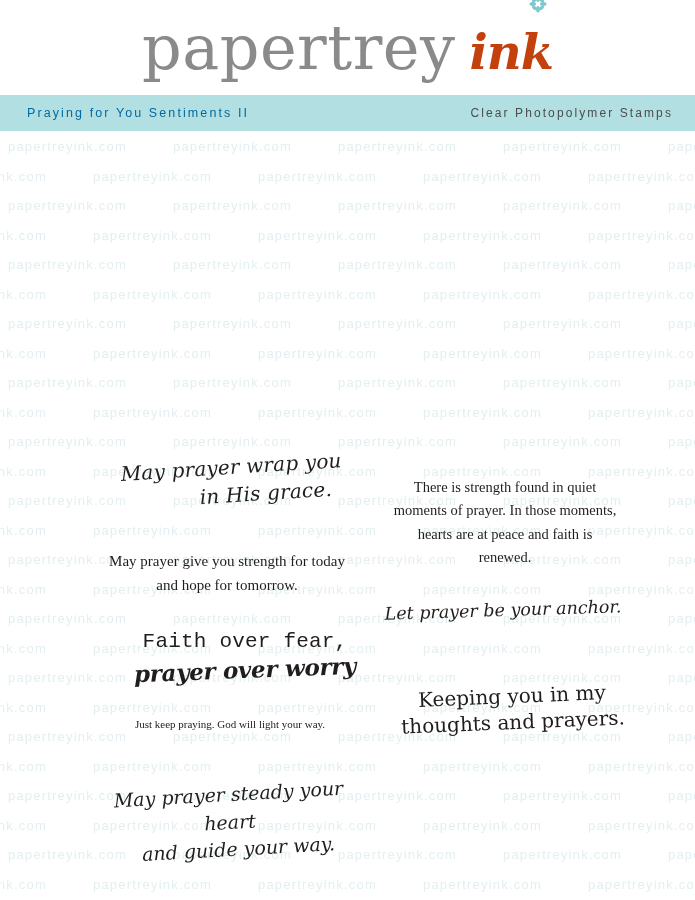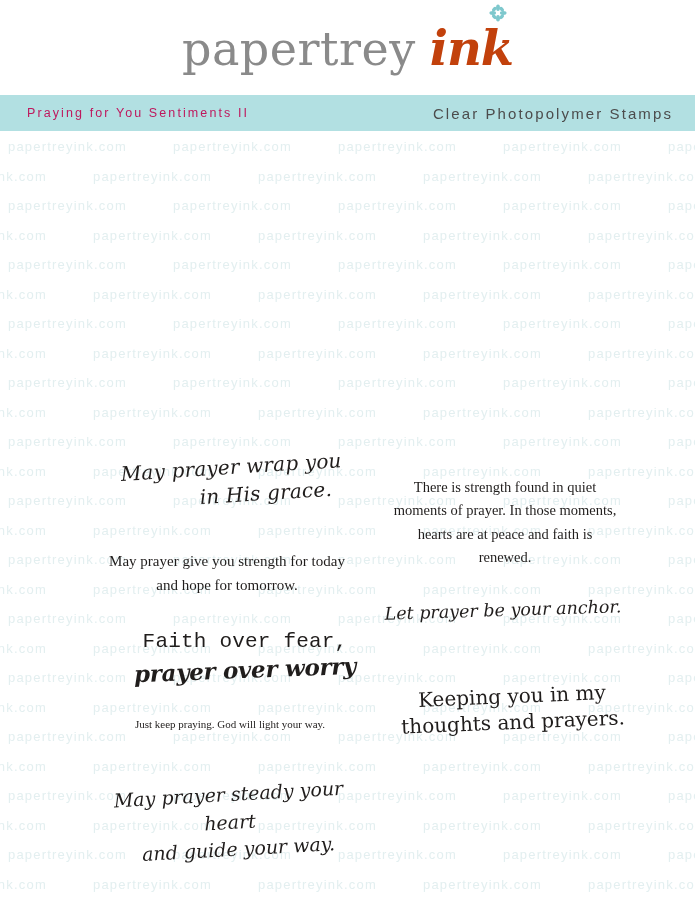--- a/index.html
+++ b/index.html
@@ -31,21 +31,21 @@
     justify-content: center;
   }
   .logo {
     position: relative;
     display: flex;
     align-items: baseline;
     justify-content: center;
   }
   .logo-papertrey {
     font-family: "DejaVu Serif", serif;
-    font-size: 46px;
+    font-size: 62px;
     letter-spacing: 0.5px;
     color: #8a8a8a;
     font-weight: 400;
   }
   .logo-ink {
     font-family: "DejaVu Serif", serif;
     font-style: italic;
     font-size: 48px;
     color: #c2410c;
     font-weight: 700;
@@ -67,27 +67,27 @@
     background: #b2e0e2;
     display: flex;
     align-items: center;
     box-sizing: border-box;
   }
   .banner-left {
     position: absolute;
     left: 27px;
     font-size: 12.5px;
     letter-spacing: 2.1px;
-    color: #be185d;
+    color: #0369a1;
     font-family: "Liberation Sans", sans-serif;
   }
   .banner-right {
     position: absolute;
     right: 22px;
-    font-size: 15px;
+    font-size: 12px;
     letter-spacing: 2.1px;
     color: #4c4c4c;
     font-family: "Liberation Sans", sans-serif;
   }
 
   
   .sheet {
     position: relative;
     width: 695px;
     height: 769px;

